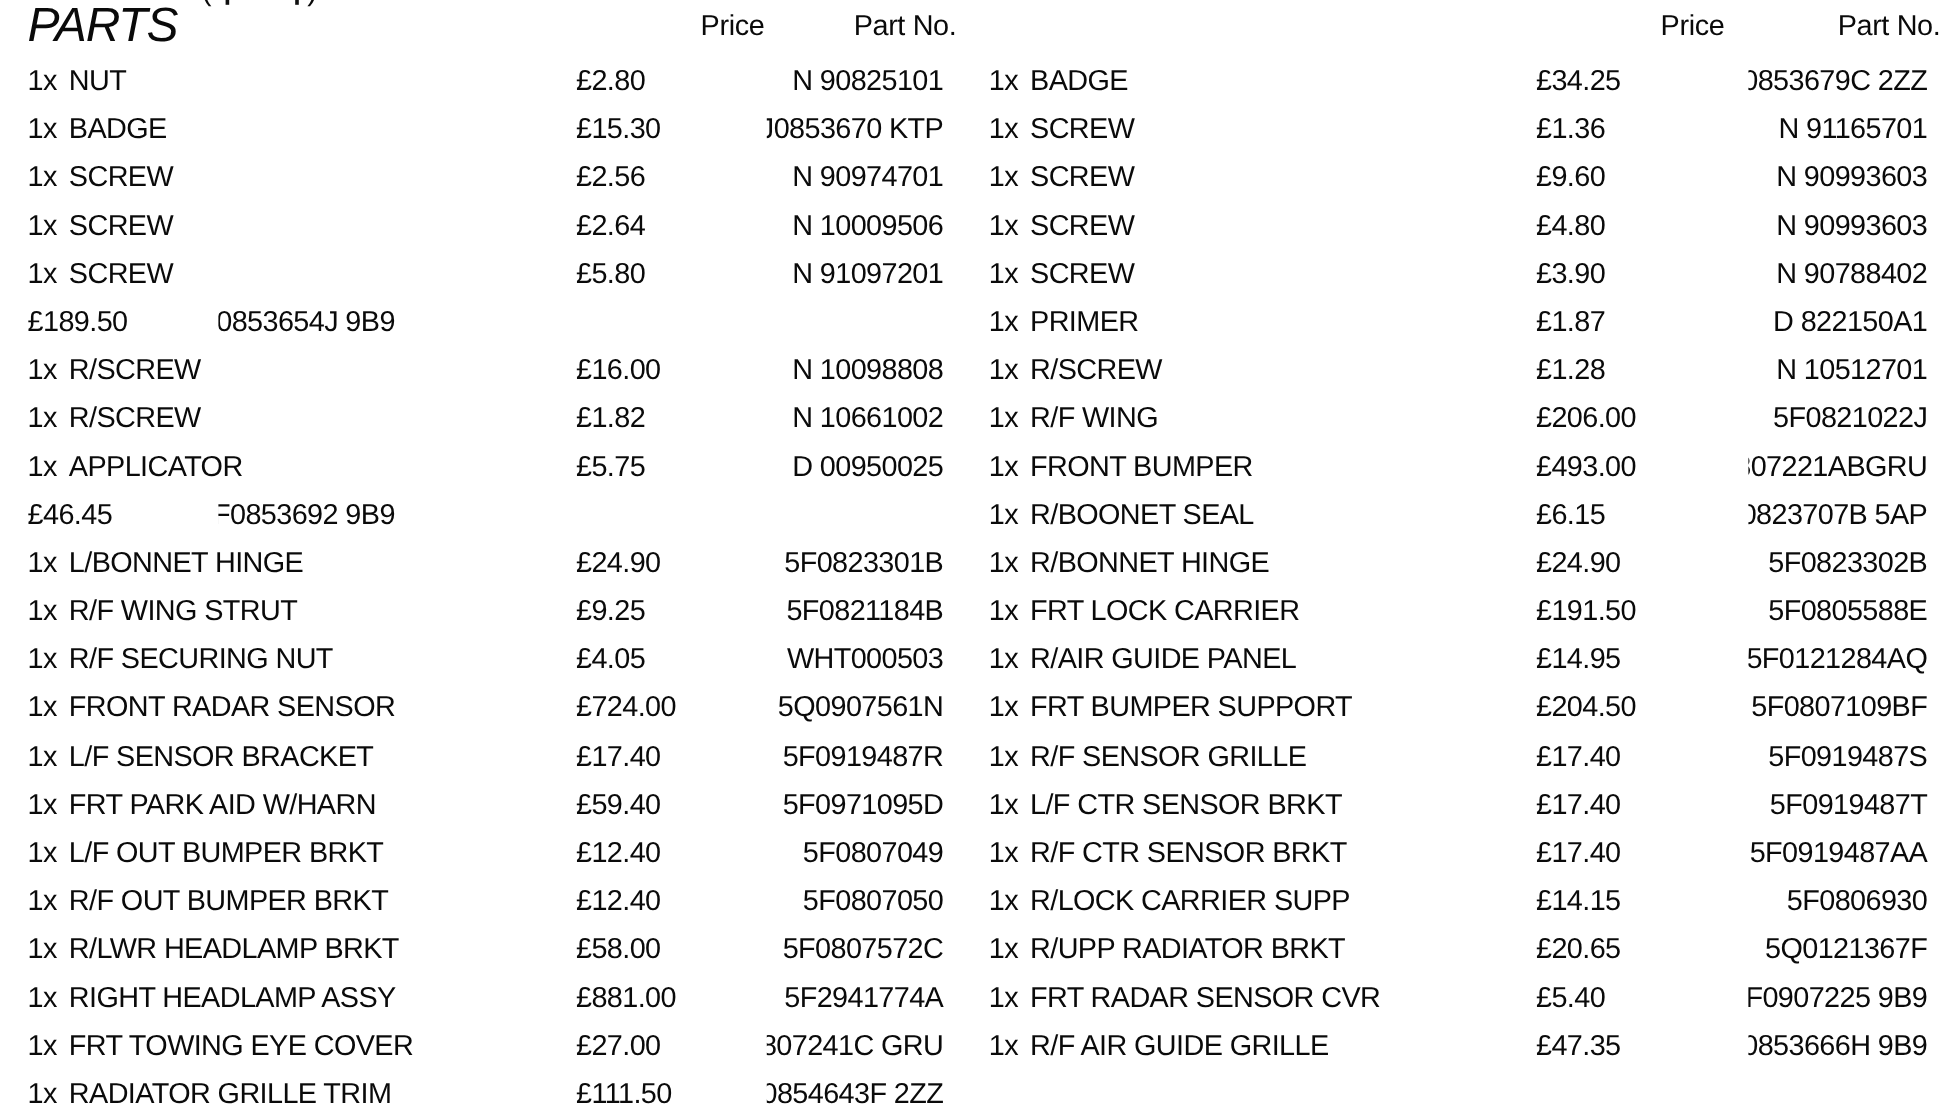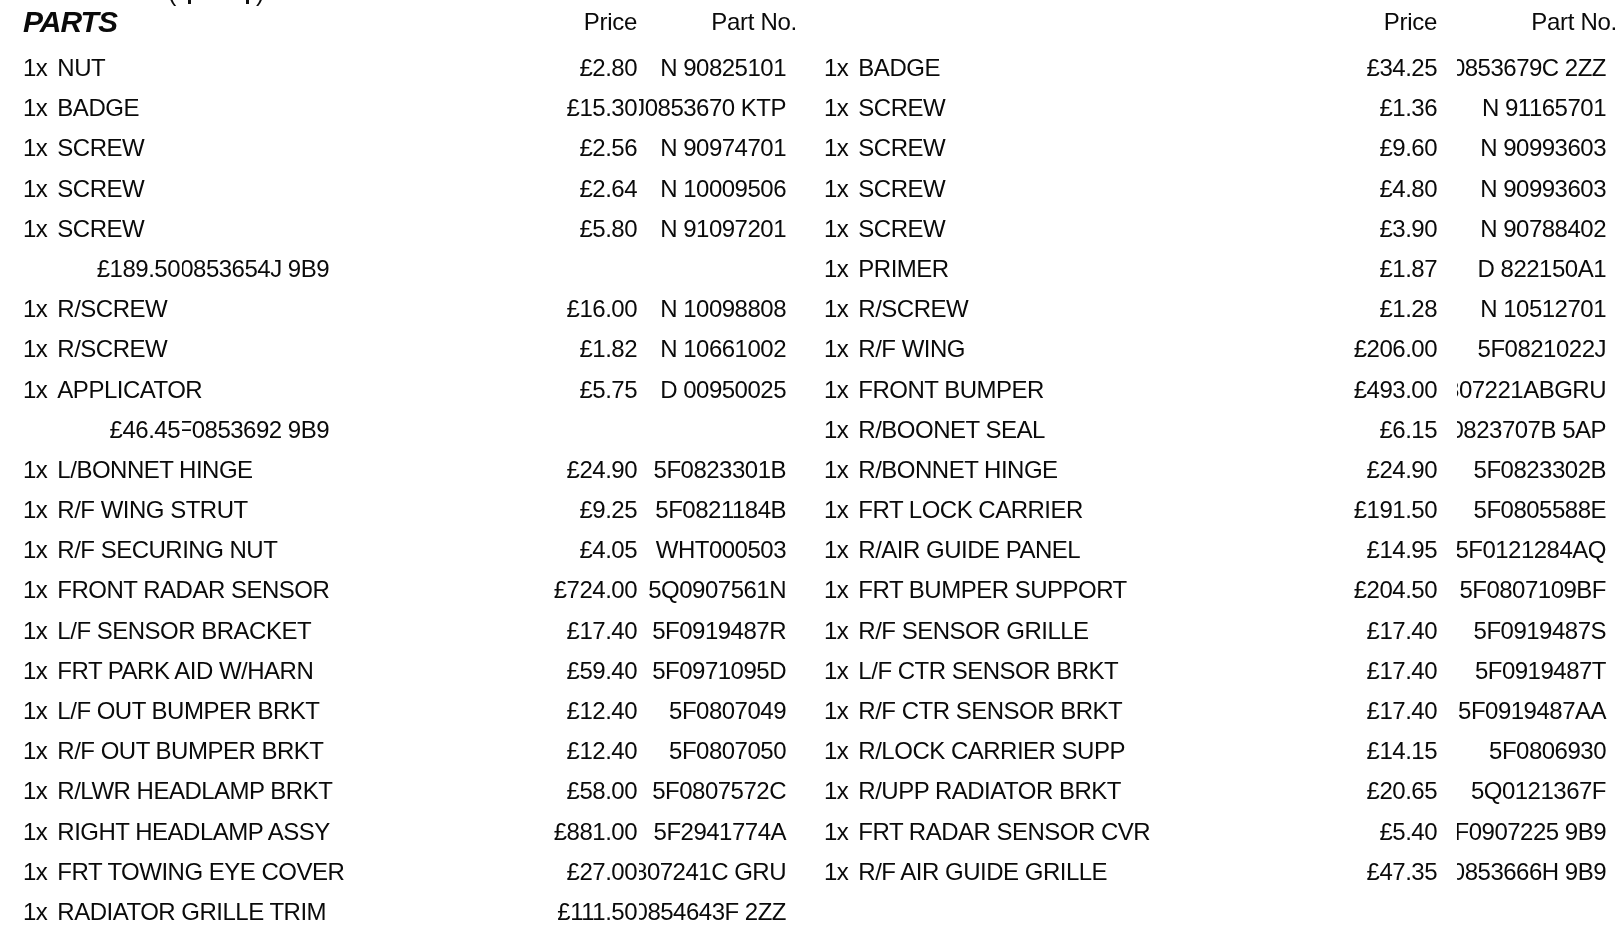--- a/index.html
+++ b/index.html
@@ -16,33 +16,33 @@
   #block-right{left:824px;width:793px;}
 
   .hdr-row{position:absolute;top:0;left:0;right:0;height:43px;line-height:43px;display:flex;}
   .rows{position:absolute;top:48px;left:0;right:0;}
 
   .row{display:flex;height:40.2px;line-height:40.2px;font-size:24px;letter-spacing:-0.5px;white-space:nowrap;}
 
   .name-cell{flex:1 1 auto;overflow:hidden;white-space:nowrap;text-align:left;}
   .qty{margin-right:10px;}
 
-  .price-cell{flex:0 0 157px;text-align:right;white-space:nowrap;}
+  .price-cell{flex:0 0 157px;white-space:nowrap;}
   #block-right .price-cell{flex-basis:157px;}
 
   .part-cell{position:relative;overflow:hidden;white-space:nowrap;}
   #block-left  .part-cell{flex:0 0 158px;margin-left:2px;}
   #block-right .part-cell{flex:0 0 160px;margin-left:20px;}
   .part-cell>span{position:absolute;right:11px;top:0;white-space:nowrap;}
 
   .hdr-row .price-cell,.hdr-row .part-cell{
     font-weight:400;font-size:24px;letter-spacing:-0.3px;text-align:right;overflow:visible;
   }
   .page-title{
-    font-weight:700;font-style:italic;font-size:30px;letter-spacing:-1px;
+    font-weight:400;font-style:italic;font-size:40px;letter-spacing:-1px;
   }
   
   .top-frag span{
     position:absolute;top:-22px;font-size:25px;color:#0a0a0a;
   }
   .top-frag .stem{
     position:absolute;top:0;width:3px;height:4px;background:#101010;
   }
 </style>
 </head>

